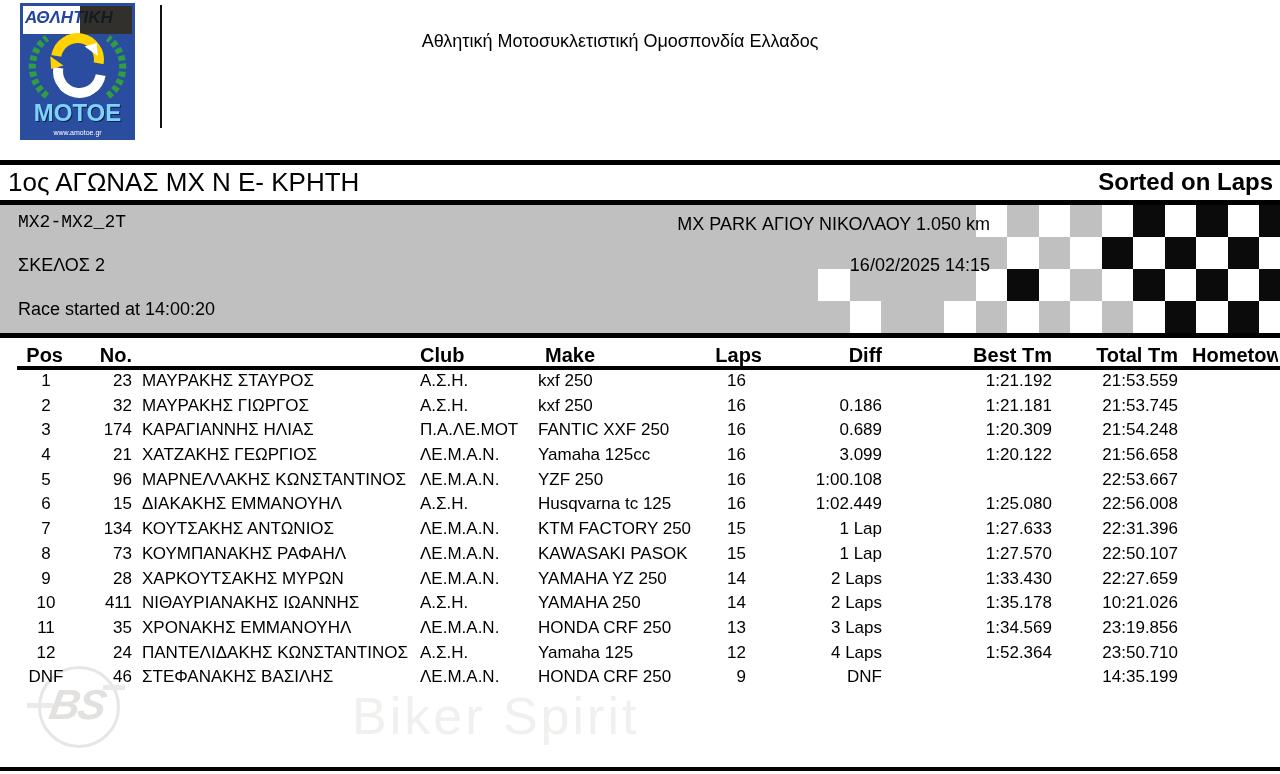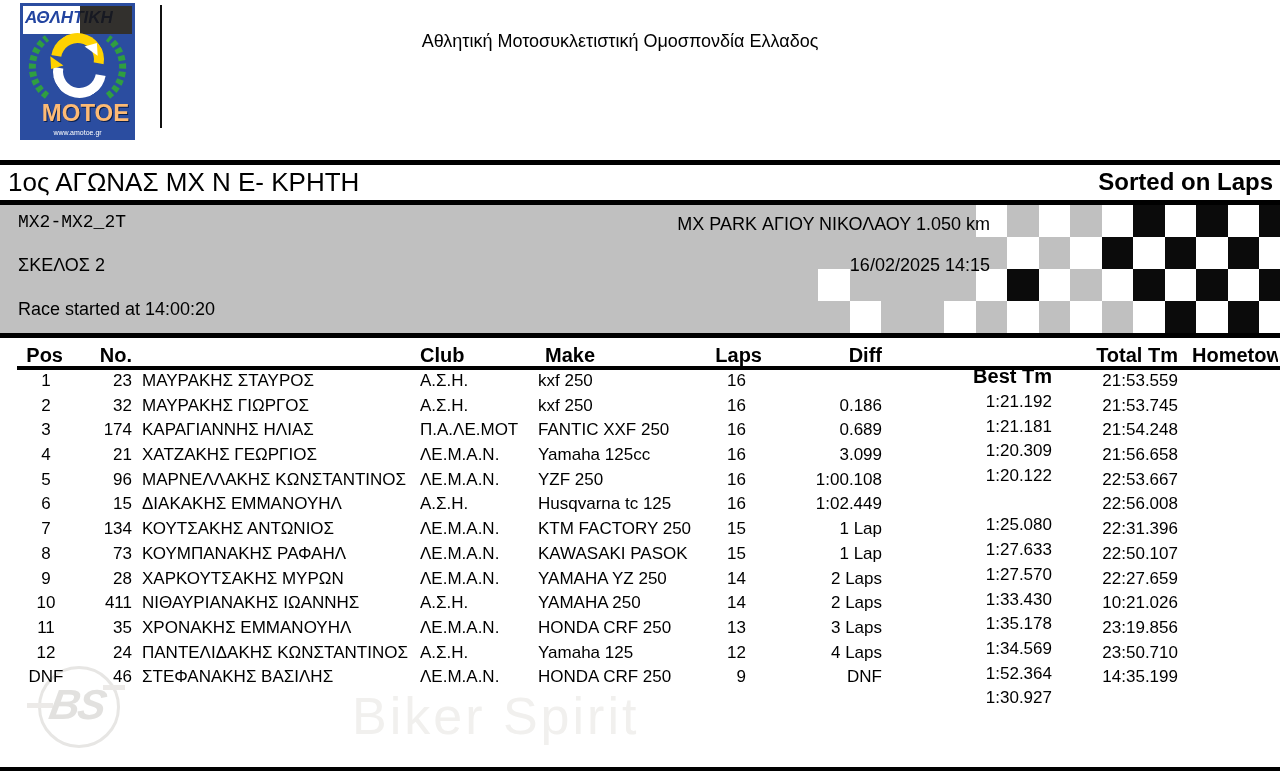--- a/index.html
+++ b/index.html
@@ -15,21 +15,21 @@
   .laurel{position:absolute;left:0;top:0;}
   .ring-y{position:absolute;left:31px;top:3px;width:33px;height:33px;border:10px solid #ffd200;border-radius:50%;
           border-bottom-color:transparent;border-left-color:transparent;transform:rotate(-35deg);}
   .ring-w{position:absolute;left:33px;top:15px;width:33px;height:33px;border:10px solid #fff;border-radius:50%;
           border-top-color:transparent;border-right-color:transparent;transform:rotate(-35deg);}
   .ah-y{position:absolute;left:26px;top:30px;width:0;height:0;border-top:10px solid #ffd200;
         border-left:8px solid transparent;border-right:8px solid transparent;transform:rotate(35deg);}
   .ah-w{position:absolute;left:66px;top:12px;width:0;height:0;border-bottom:10px solid #fff;
         border-left:8px solid transparent;border-right:8px solid transparent;transform:rotate(35deg);}
   .logo-motoe{position:absolute;left:0;top:96px;width:100%;text-align:center;font-weight:bold;font-size:24px;
-              color:#fdba74;text-shadow:1px 1px 0 #091f4e;padding-left:8px;}
+              color:#7dd3fc;text-shadow:1px 1px 0 #091f4e;}
   .logo-url{position:absolute;left:0;top:126px;width:100%;text-align:center;font-size:7px;color:#fff;}
   .vdiv{position:absolute;left:160px;top:5px;width:2px;height:123px;background:#111;}
   .fed-title{position:absolute;left:0;top:31px;width:1240px;text-align:center;font-size:18px;}
 
   
   .bar{position:absolute;left:0;width:1280px;background:#000;}
   .bar1{top:160px;height:5px;}
   .bar2{top:200px;height:5px;}
   .bar3{top:333px;height:5px;}
   .bar4{top:767px;height:4px;}
@@ -61,21 +61,21 @@
   .h-pos{left:25px;width:38px;text-align:right;}
   .c-pos{left:0;width:92px;text-align:center;}
   .h-no,.c-no{left:62px;width:70px;text-align:right;}
   .h-name,.c-name{left:142px;width:270px;}
   .h-club,.c-club{left:420px;width:112px;}
   .h-make{left:545px;width:158px;}
   .c-make{left:538px;width:165px;}
   .h-laps{left:690px;width:72px;text-align:right;}
   .c-laps{left:690px;width:56px;text-align:right;}
   .h-diff,.c-diff{left:756px;width:126px;text-align:right;}
-  .h-best,.c-best{left:882px;width:170px;text-align:right;margin-top:21px;}
+  .h-best,.c-best{left:882px;width:170px;text-align:right;}
   .h-total,.c-total{left:1052px;width:126px;text-align:right;}
   .h-home{left:1192px;width:86px;}
 
   
   .wm-text{position:absolute;left:352px;top:686px;font-size:52px;color:#f1f0ee;letter-spacing:3px;z-index:0;white-space:nowrap;}
   .wm-logo{position:absolute;left:38px;top:666px;width:76px;height:76px;border:3px solid #e7e6e4;border-radius:50%;z-index:0;}
   .wm-logo::before{content:"";position:absolute;left:-14px;top:34px;width:26px;height:5px;background:#eceae8;}
   .wm-logo::after{content:"";position:absolute;right:-8px;top:16px;width:22px;height:5px;background:#eceae8;}
   .wm-bs{position:absolute;left:9px;top:12px;font-size:42px;font-weight:bold;font-style:italic;color:#e2e1df;
          transform:skewX(-10deg);letter-spacing:-2px;}
@@ -327,21 +327,20 @@
     <div class="cell c-total">23:50.710</div>
   </div>
       <div class="trow">
     <div class="cell c-pos">DNF</div>
     <div class="cell c-no">46</div>
     <div class="cell c-name">ΣΤΕΦΑΝΑΚΗΣ ΒΑΣΙΛΗΣ</div>
     <div class="cell c-club">ΛΕ.Μ.Α.Ν.</div>
     <div class="cell c-make">HONDA CRF 250</div>
     <div class="cell c-laps">9</div>
     <div class="cell c-diff">DNF</div>
-    <div class="cell c-best">1:30.927</div>
     <div class="cell c-total">14:35.199</div>
   </div>
     </div>
 
   <div class="wm-text">Biker Spirit</div>
   <div class="wm-logo">
     <span class="wm-bs">BS</span>
   </div>
 
   <div class="bar bar4"></div>

